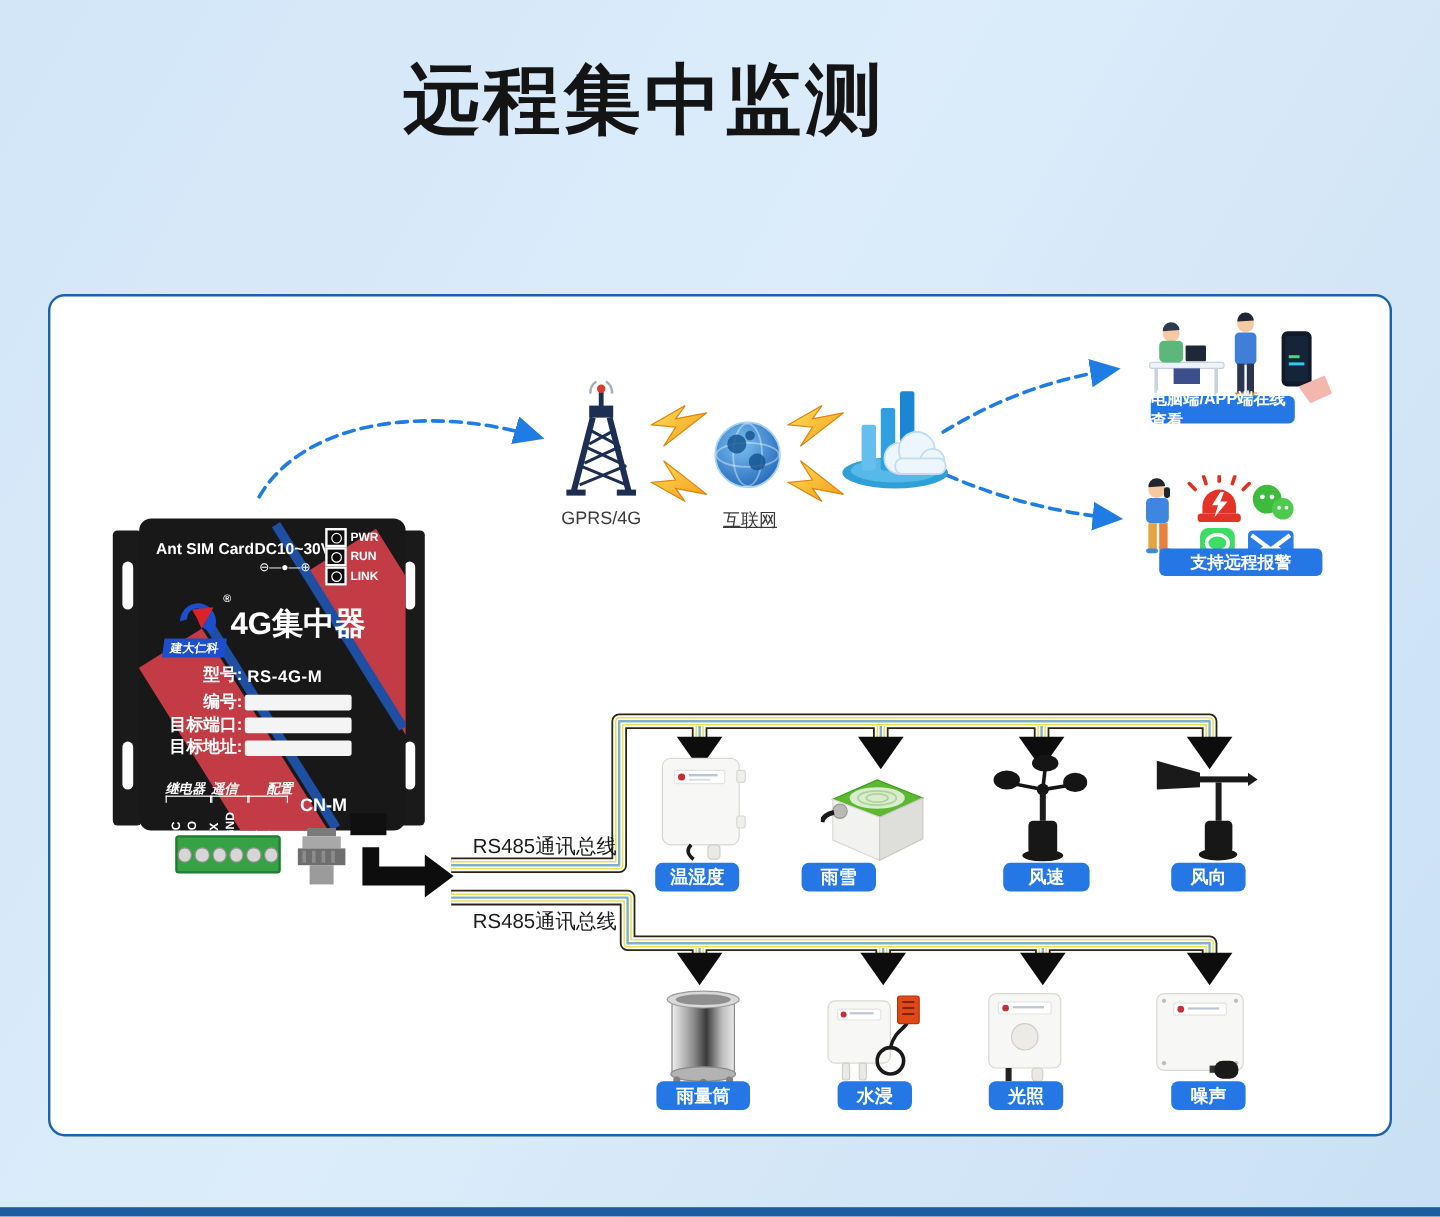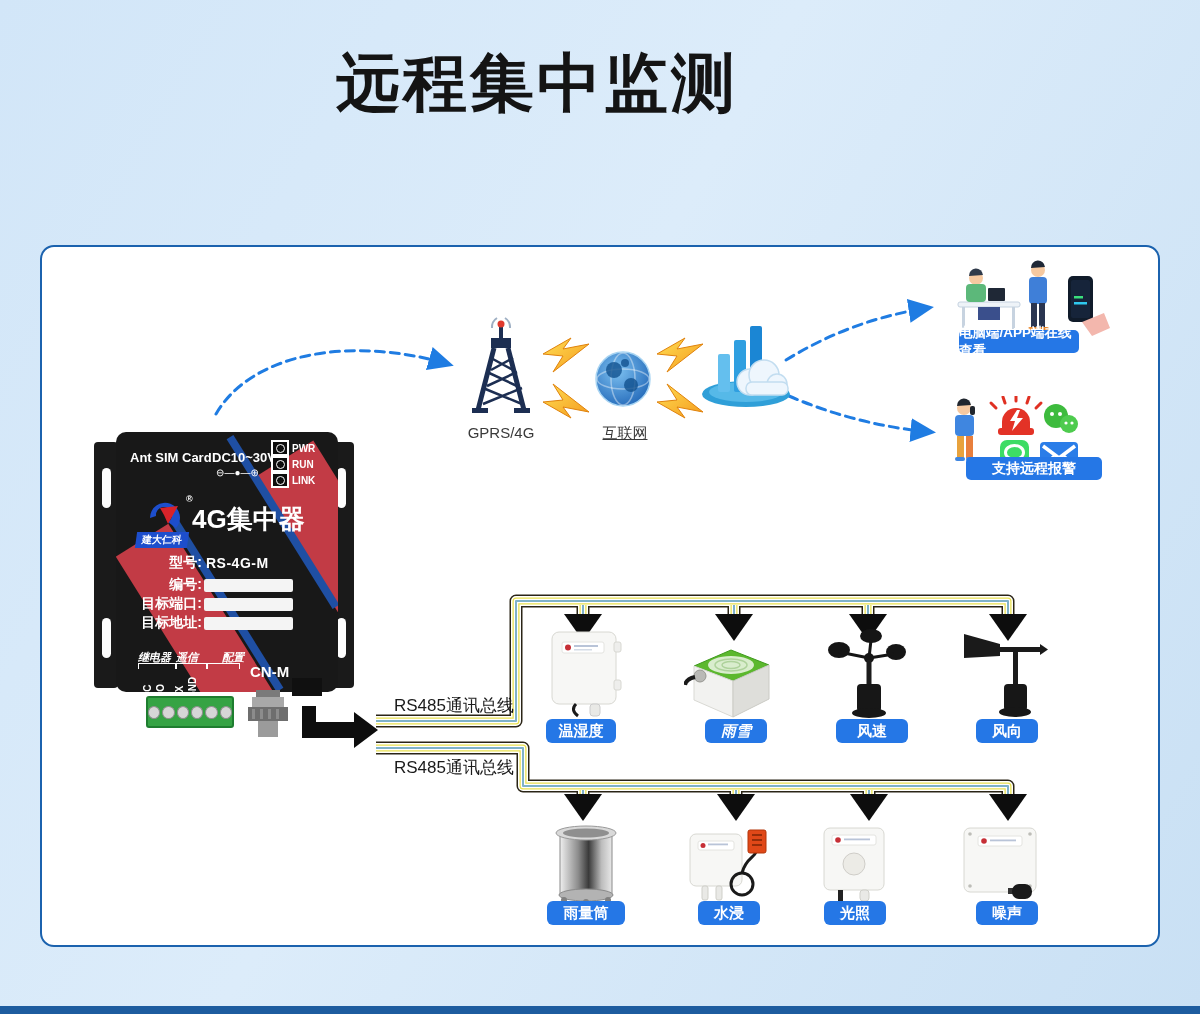--- a/index.html
+++ b/index.html
@@ -421,21 +421,21 @@
   </svg>
   <svg class="abs" style="left:958px;top:628px;" width="92" height="90">
     <polygon points="6,6 42,16 42,28 6,30" fill="#1a1a1a"></polygon>
     <rect x="40" y="19" width="42" height="5" fill="#1a1a1a"></rect>
     <polygon points="82,16 90,21.5 82,27" fill="#1a1a1a"></polygon>
     <rect x="55" y="24" width="5" height="32" fill="#1c1c1c"></rect>
     <rect x="46" y="56" width="23" height="27" rx="4" fill="#171717"></rect>
     <ellipse cx="57" cy="84" rx="16" ry="5" fill="#171717"></ellipse>
   </svg>
   <div class="abs slabel" style="left:546px;top:719px;width:70px;text-align:right;">温湿度</div>
-  <div class="abs slabel" style="left:705px;top:719px;width:62px;font-style:italic;">雨雪</div>
+  <div class="abs slabel" style="left:668px;top:719px;width:62px;">雨雪</div>
   <div class="abs slabel" style="left:836px;top:719px;width:72px;">风速</div>
   <div class="abs slabel" style="left:976px;top:719px;width:62px;">风向</div>
 
   <svg class="abs" style="left:552px;top:824px;" width="68" height="80">
     <defs>
         <linearGradient id="steel" x1="0" y1="0" x2="1" y2="0">
       <stop offset="0" stop-color="#efefef"></stop>
           <stop offset="0.35" stop-color="#8c8c8c"></stop>
       <stop offset="0.55" stop-color="#3a3a3a"></stop>
           <stop offset="0.8" stop-color="#bdbdbd"></stop>

